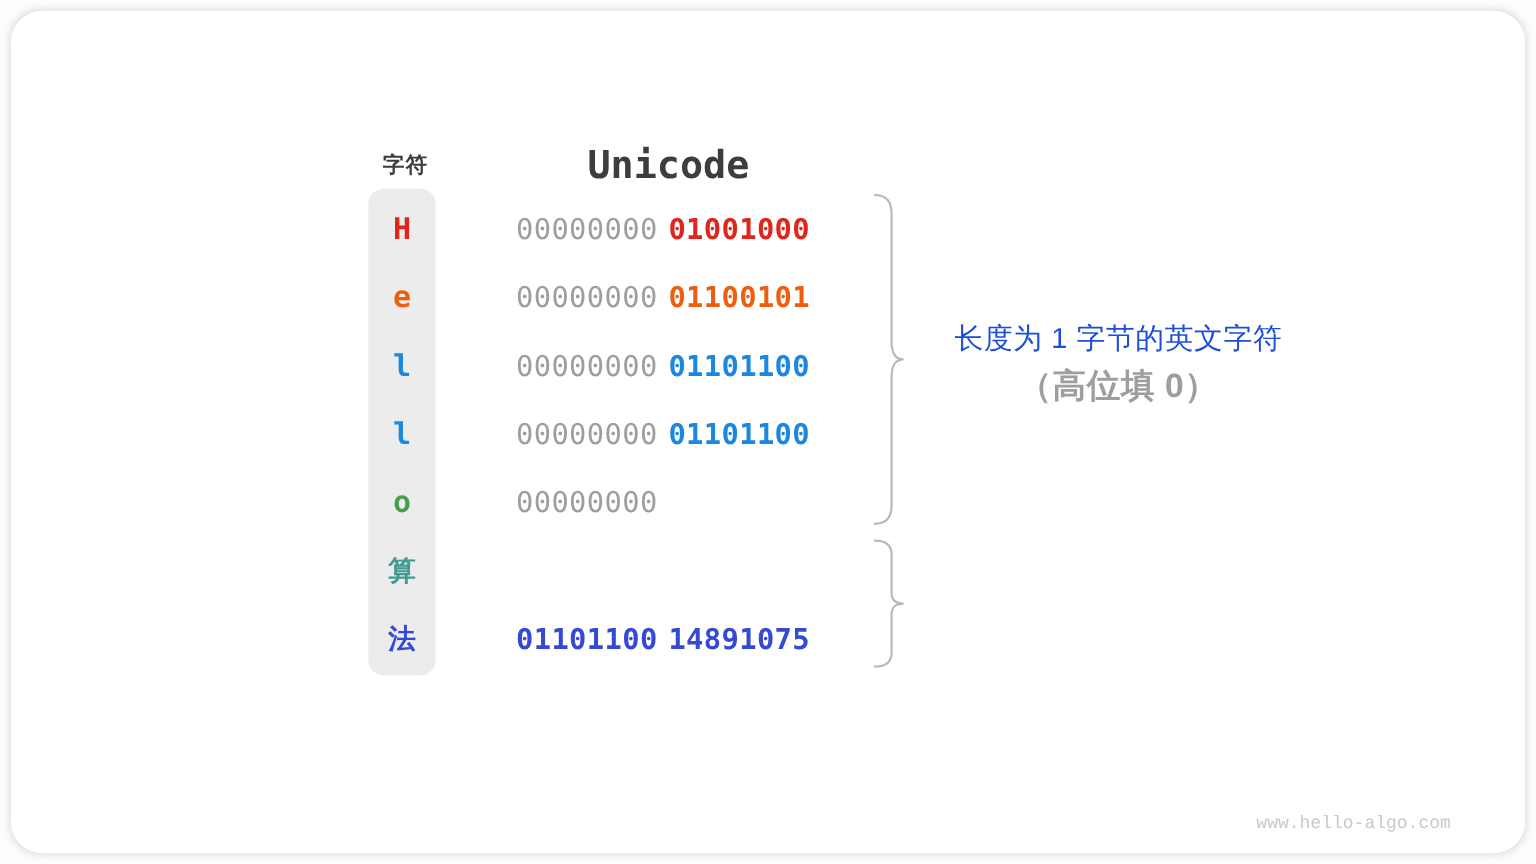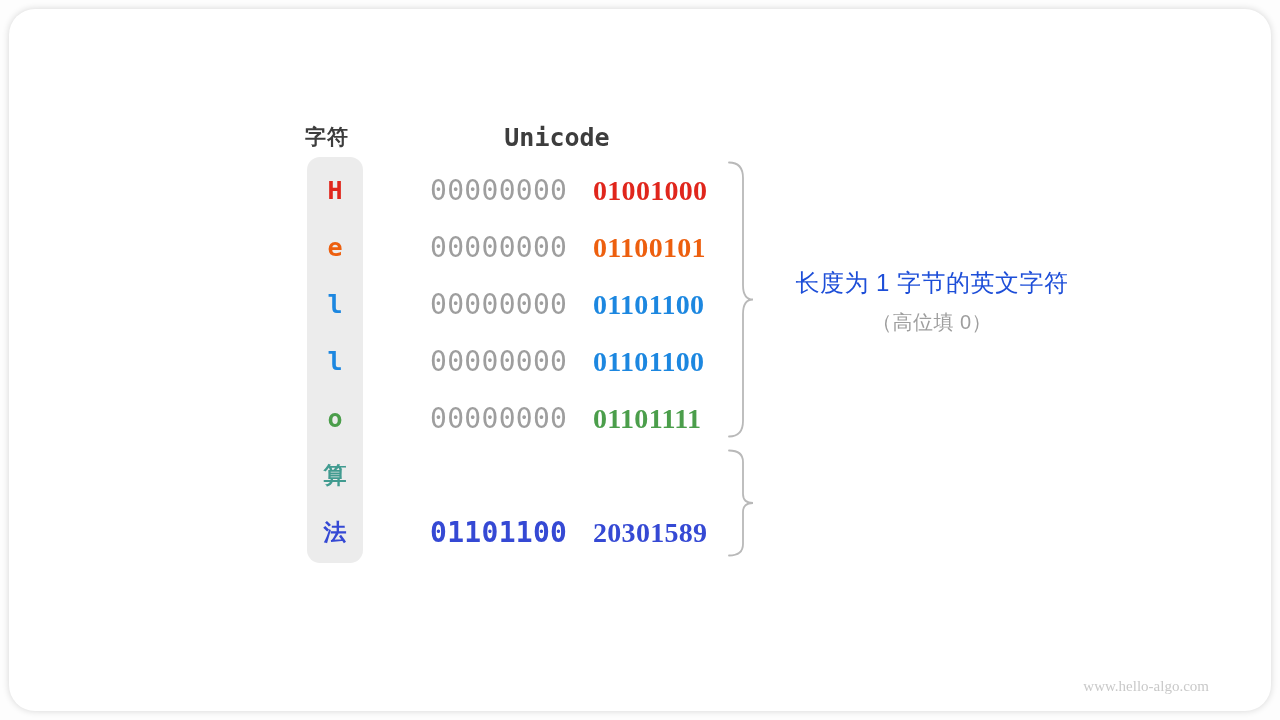--- a/index.html
+++ b/index.html
@@ -30,29 +30,29 @@
     position: absolute;
     top: 108px;
     height: 40px;
     display: flex;
     align-items: center;
     justify-content: center;
     font-weight: bold;
     color: #3d3d3d;
   }
   .col-header.char-h {
-    left: 290px;
+    left: 301px;
     width: 56px;
-    font-size: 21px;
+    font-size: 18px;
     letter-spacing: 1px;
   }
   .col-header.uni-h {
     left: 423px;
     width: 250px;
-    font-size: 25px;
+    font-size: 32px;
     font-family: "DejaVu Sans Mono", "Liberation Mono", monospace;
   }
   
   .char-col-bg {
     position: absolute;
     left: 298px;
     top: 148px;
     width: 56px;
     height: 406px;
     background: #ececec;
@@ -81,27 +81,27 @@
   .cell-char.cjk {
     font-size: 23px;
     font-family: "Liberation Sans", sans-serif;
   }
   .byte {
     position: absolute;
     top: 0;
     height: 57px;
     display: flex;
     align-items: center;
-    font-size: 28px;
+    font-size: 24px;
     font-family: "DejaVu Sans Mono", "Liberation Mono", monospace;
     letter-spacing: 0.3px;
     white-space: pre;
   }
   .byte.b1 { left: 421px; }
-  .byte.b2 { left: 584px; font-family: Liberation Serif, serif; }
+  .byte.b2 { left: 548px; }
   .byte.bold { font-weight: bold; }
   
   .brace {
     position: absolute;
     left: 718px;
     width: 28px;
   }
   .brace svg { display: block; }
   
   .annotation {
@@ -110,35 +110,35 @@
     width: 320px;
     text-align: center;
   }
   .annotation .line1 {
     font-size: 24px;
     color: #1d4ed8;
     letter-spacing: 0.5px;
     line-height: 34px;
   }
   .annotation .line2 {
-    font-size: 20px;
-    font-weight: normal;
+    font-size: 28px;
+    font-weight: bold;
     color: #9e9e9e;
     letter-spacing: 0.5px;
     line-height: 34px;
     margin-top: 5px;
   }
   
   .watermark {
     position: absolute;
     right: 62px;
     bottom: 16px;
     font-size: 15px;
     color: #c9c9c9;
-    font-family: Liberation Serif, serif;
+    font-family: Liberation Mono, monospace;
   }
 </style>
 </head>
 <body>
 
 <div class="canvas">
   <div class="card">
 
     <div class="col-header char-h">字符</div>
     <div class="col-header uni-h">Unicode</div>
@@ -161,29 +161,28 @@
       <span class="byte b2 bold" style="color: rgb(28, 135, 224);">01101100</span>
     </div>
     <div class="row" style="top:324px">
       <span class="cell-char" style="color: rgb(28, 135, 224);">l</span>
       <span class="byte b1" style="color: rgb(158, 158, 158);">00000000</span>
       <span class="byte b2 bold" style="color: rgb(28, 135, 224);">01101100</span>
     </div>
     <div class="row" style="top:381px">
       <span class="cell-char" style="color: rgb(75, 158, 75);">o</span>
       <span class="byte b1" style="color: rgb(158, 158, 158);">00000000</span>
-      <span class="byte b2 bold" style="color: rgb(75, 158, 75);">01101111</span>
     </div>
     <div class="row" style="top:438px">
       <span class="cell-char cjk" style="color: rgb(65, 155, 144);">算</span>
     </div>
     <div class="row" style="top:495px">
       <span class="cell-char cjk" style="color: rgb(53, 73, 212);">法</span>
       <span class="byte b1 bold" style="color: rgb(53, 73, 212);">01101100</span>
-      <span class="byte b2 bold" style="color: rgb(53, 73, 212);">20301589</span>
+      <span class="byte b2 bold" style="color: rgb(53, 73, 212);">14891075</span>
     </div>
 
     <div class="brace" style="top:152px; height:277px">
       <svg width="28" height="277" viewBox="0 0 28 277" fill="none" xmlns="http://www.w3.org/2000/svg">
         <path d="M 2 1.5 Q 16 1.5 16 17 L 16 124 Q 16 138.5 26 138.5 Q 16 138.5 16 153 L 16 260 Q 16 275.5 2 275.5" stroke="#b9b9b9" stroke-width="1.8" stroke-linecap="round" fill="none"></path>
       </svg>
     </div>
 
     <div class="brace" style="top:440px; height:108px">
       <svg width="28" height="108" viewBox="0 0 28 108" fill="none" xmlns="http://www.w3.org/2000/svg">

